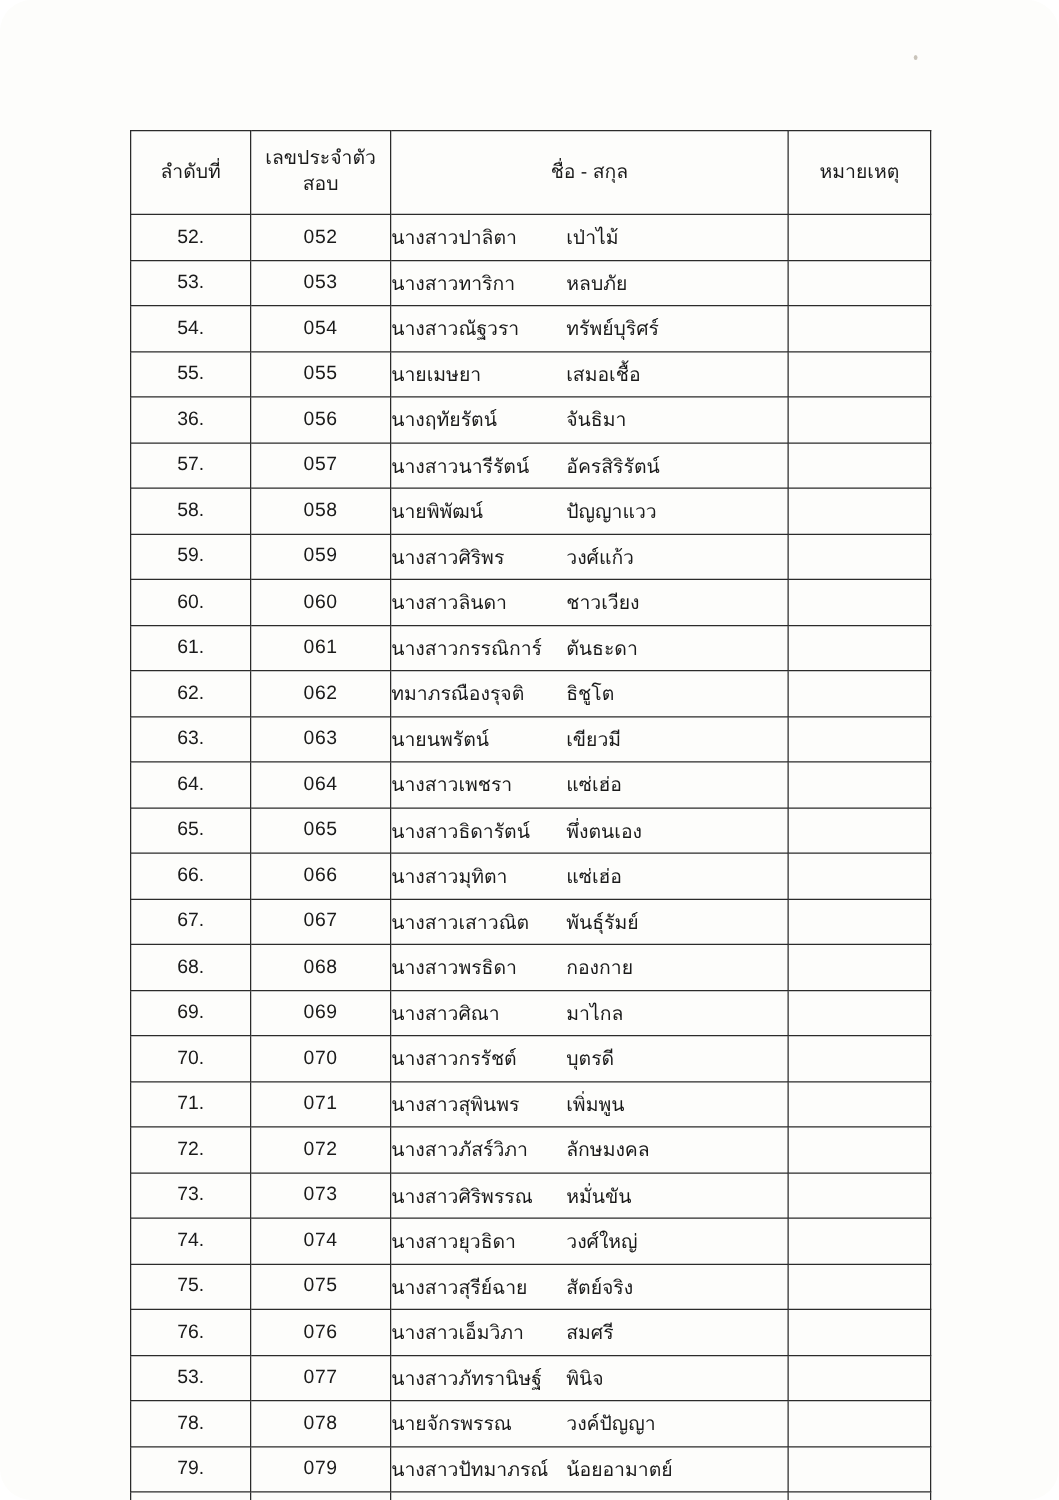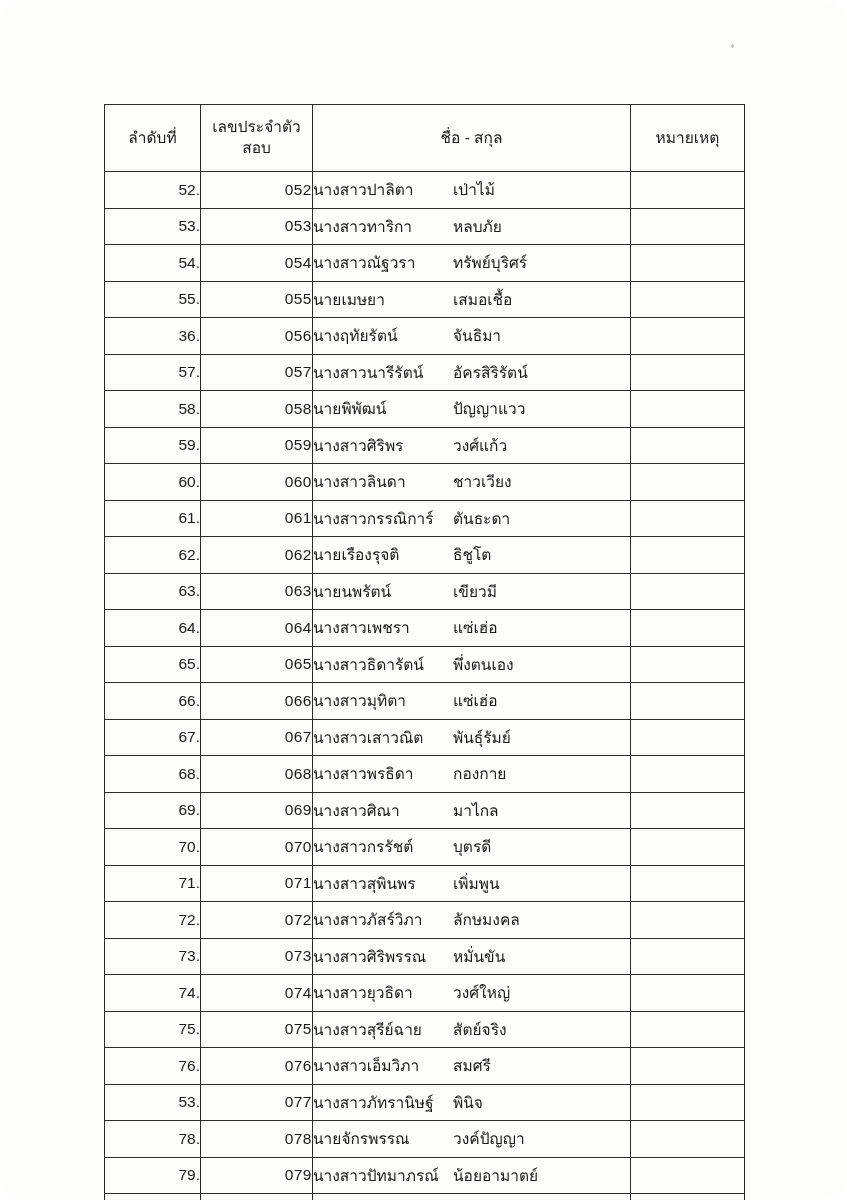--- a/index.html
+++ b/index.html
@@ -62,24 +62,24 @@
     padding: 4px 2px;
   }
   thead th .l1 { display: block; }
   thead th .l2 { display: block; }
 
   tbody td {
     height: 35.5px;
     font-size: 15.5px;
   }
   td.order {
-    text-align: right;
+    text-align: center;
   }
   td.exam {
-    text-align: right;
+    text-align: center;
     letter-spacing: 0.5px;
   }
   td.name {
     padding-left: 18px;
   }
   td.name .given {
     display: inline-block;
     width: 140px;
   }
   td.name .family {
@@ -177,21 +177,21 @@
           </tr>
           <tr>
             <td class="order">61.</td>
             <td class="exam">061</td>
             <td class="name"><span class="given">นางสาวกรรณิการ์</span><span class="family">ตันธะดา</span></td>
             <td class="remark"></td>
           </tr>
           <tr>
             <td class="order">62.</td>
             <td class="exam">062</td>
-            <td class="name"><span class="given">นายเรืองรุจติ</span><span class="family">ธิชูโต</span></td>
+            <td class="name"><span class="given">ทมาภรณืองรุจติ</span><span class="family">ธิชูโต</span></td>
             <td class="remark"></td>
           </tr>
           <tr>
             <td class="order">63.</td>
             <td class="exam">063</td>
             <td class="name"><span class="given">นายนพรัตน์</span><span class="family">เขียวมี</span></td>
             <td class="remark"></td>
           </tr>
           <tr>
             <td class="order">64.</td>

